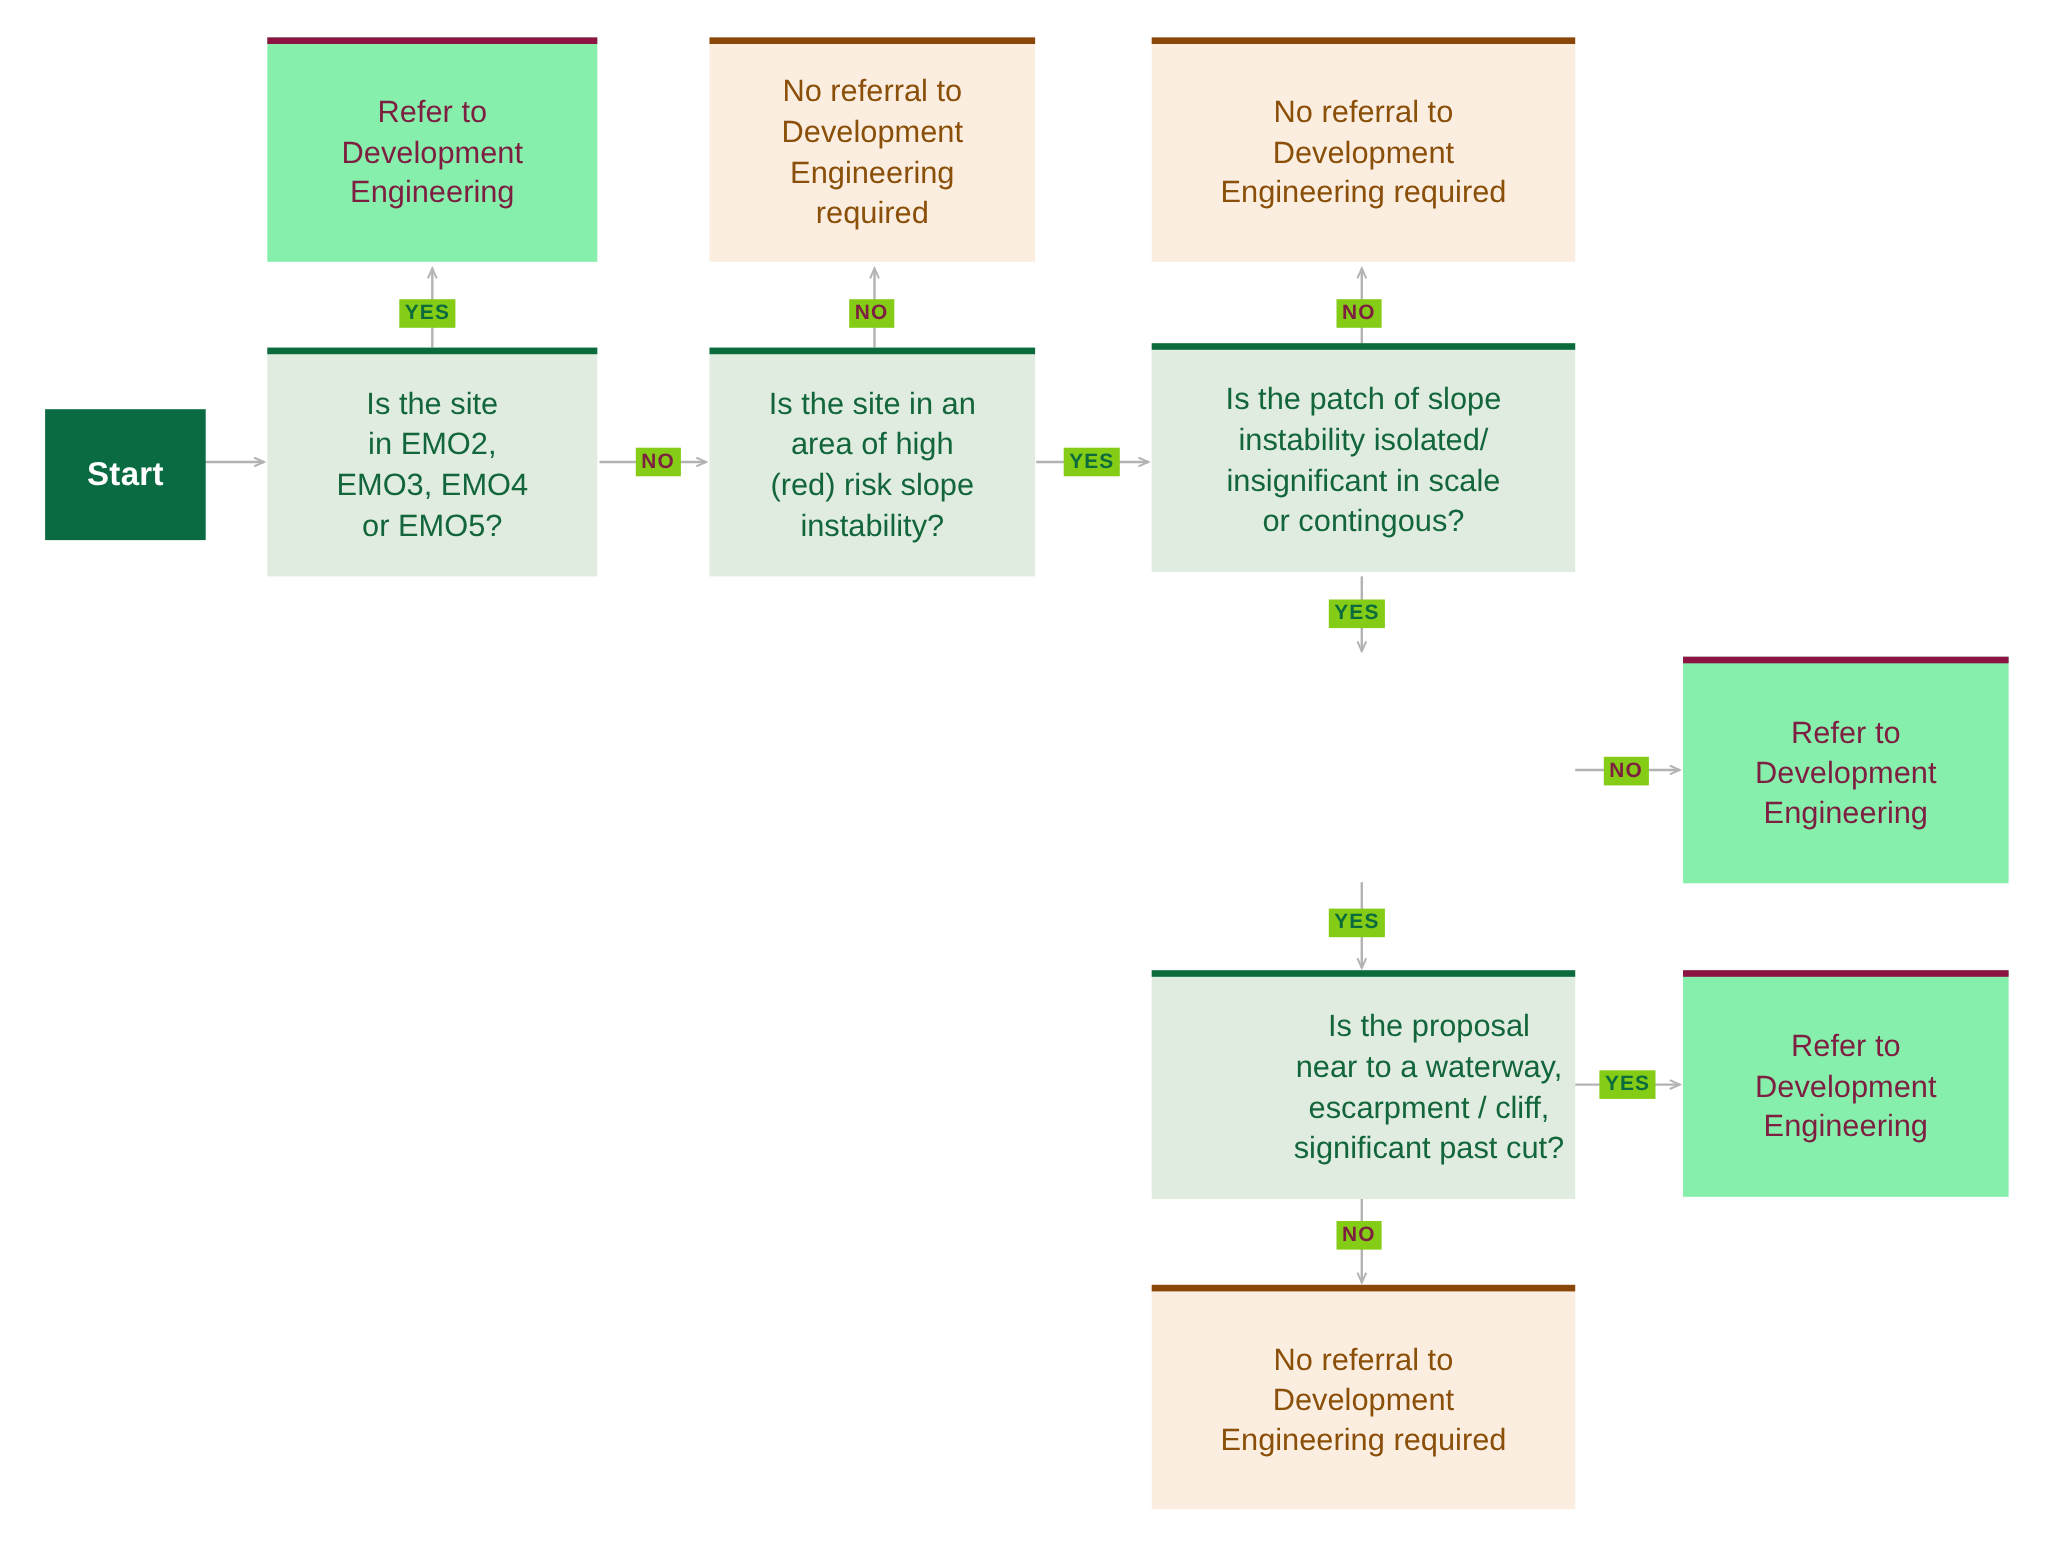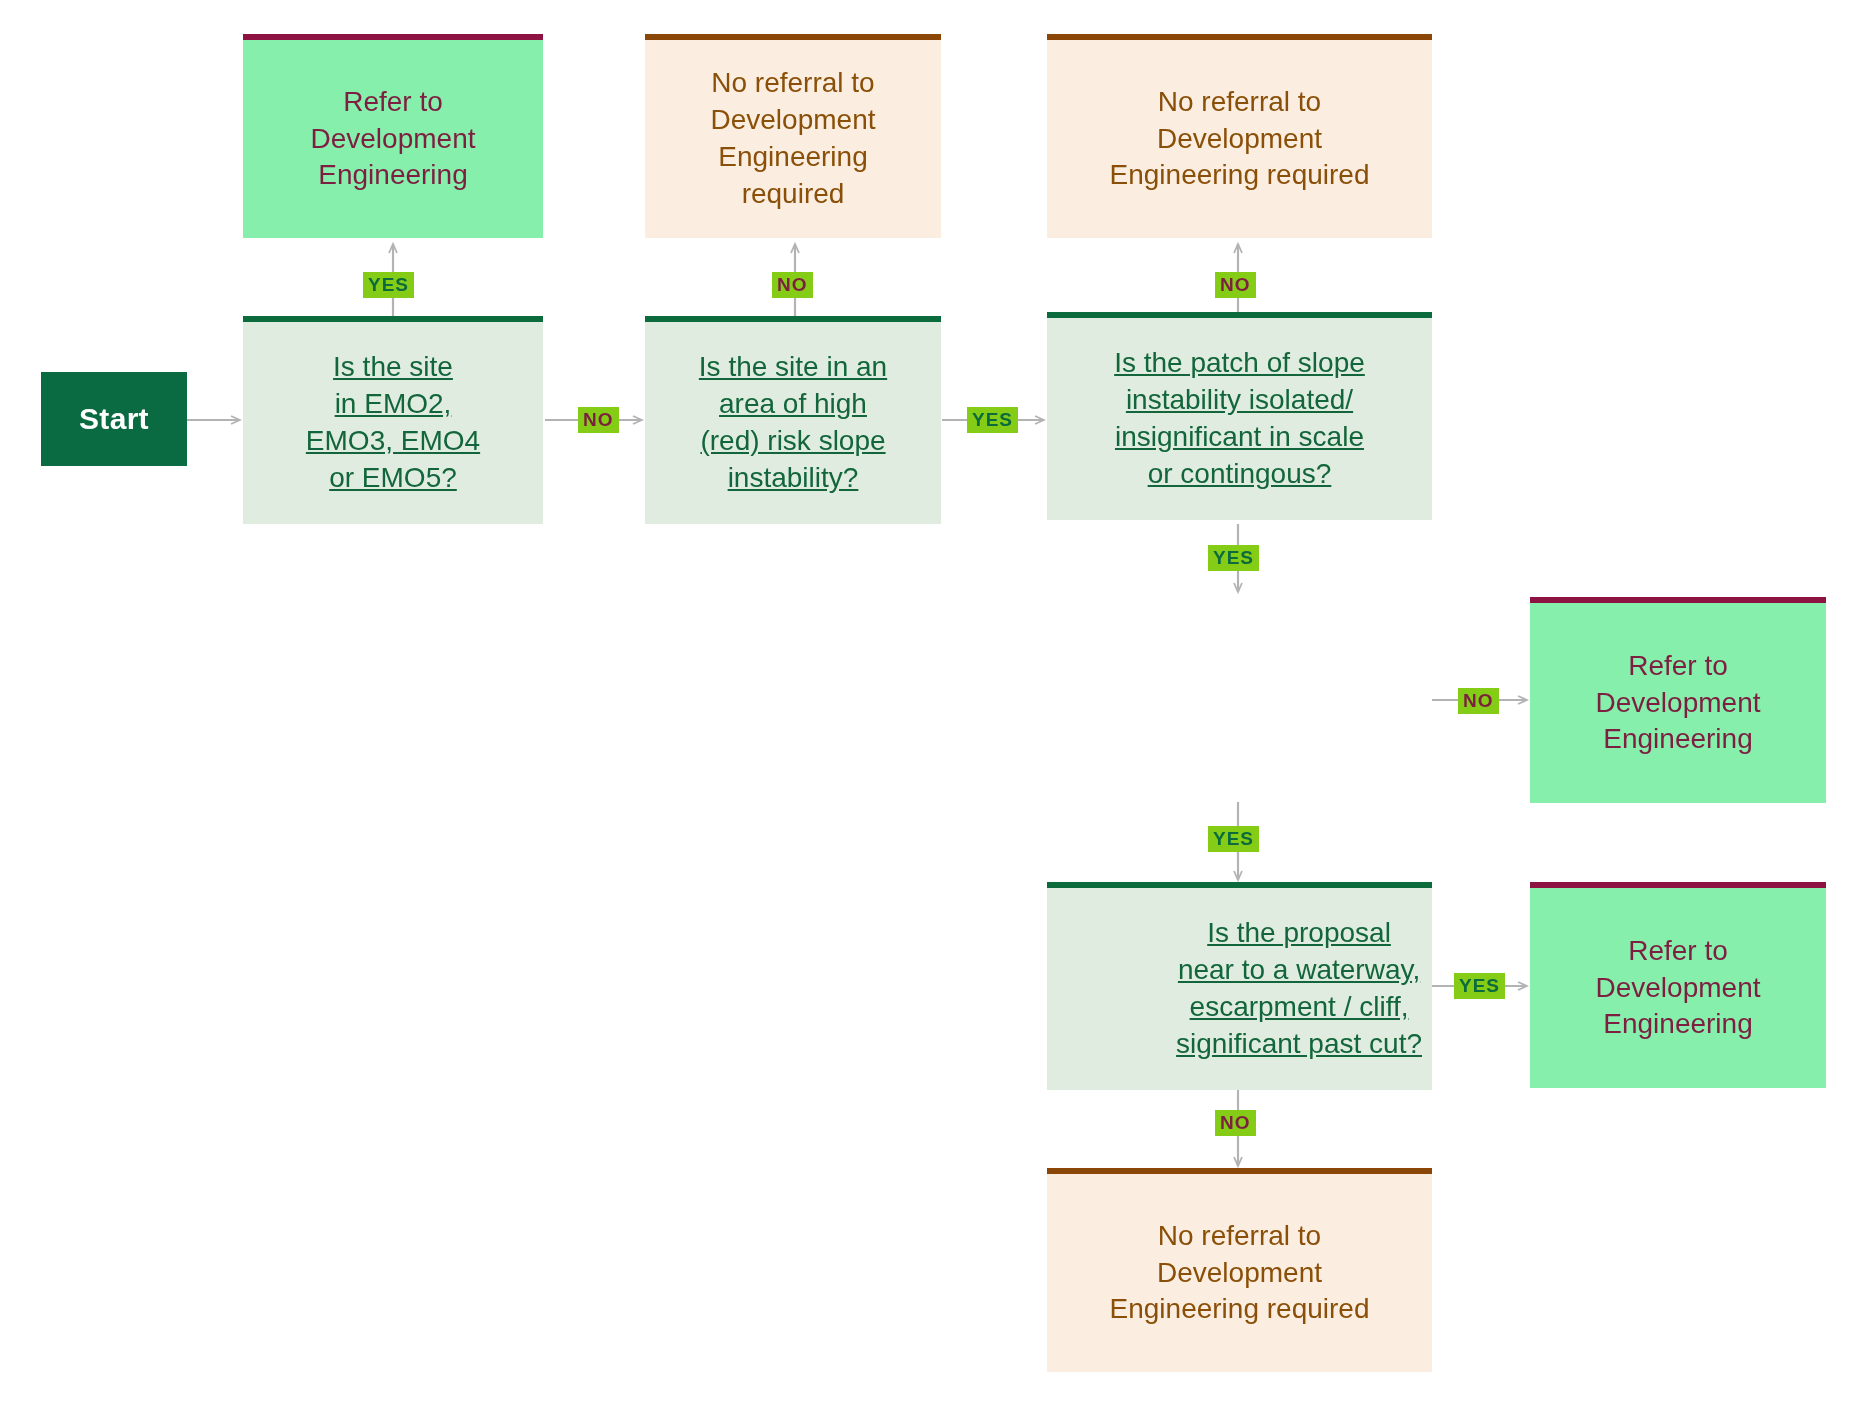--- a/index.html
+++ b/index.html
@@ -43,21 +43,20 @@
     font-size: 30px;
     letter-spacing: 0.3px;
   }
 
   
   .node-question {
     background: #dfecdf;
     color: #13663b;
     font-size: 28px;
     border-top: 6px solid #0c6b3c;
-    text-decoration: underline;
   }
 
   
   .node-refer {
     background: #86efac;
     color: #7d1f40;
     font-size: 28px;
     border-top: 6px solid #8c1342;
   }
 
@@ -136,21 +135,21 @@
   <div class="edge-label lbl-yes" style="left:1208px; top:545px;">YES</div>
 
   <div class="edge-label lbl-no" style="left:1458px; top:688px;">NO</div>
 
   <div class="edge-label lbl-yes" style="left:1208px; top:826px;">YES</div>
 
   <div class="edge-label lbl-yes" style="left:1454px; top:973px;">YES</div>
 
   <div class="edge-label lbl-no" style="left:1215px; top:1110px;">NO</div>
 
-  <div class="node node-start" style="left:41px; top:372px; width:146px; height:94px;">
+  <div class="node node-start" style="left:41px; top:372px; width:146px; height:119px;">
     <span class="node-text">Start</span>
   </div>
 
   <div class="node node-refer" style="left:243px; top:34px; width:300px; height:204px;">
     <span class="node-text">Refer to
 Development
 Engineering</span>
   </div>
 
   <div class="node node-question" style="left:243px; top:316px; width:300px; height:208px;">

